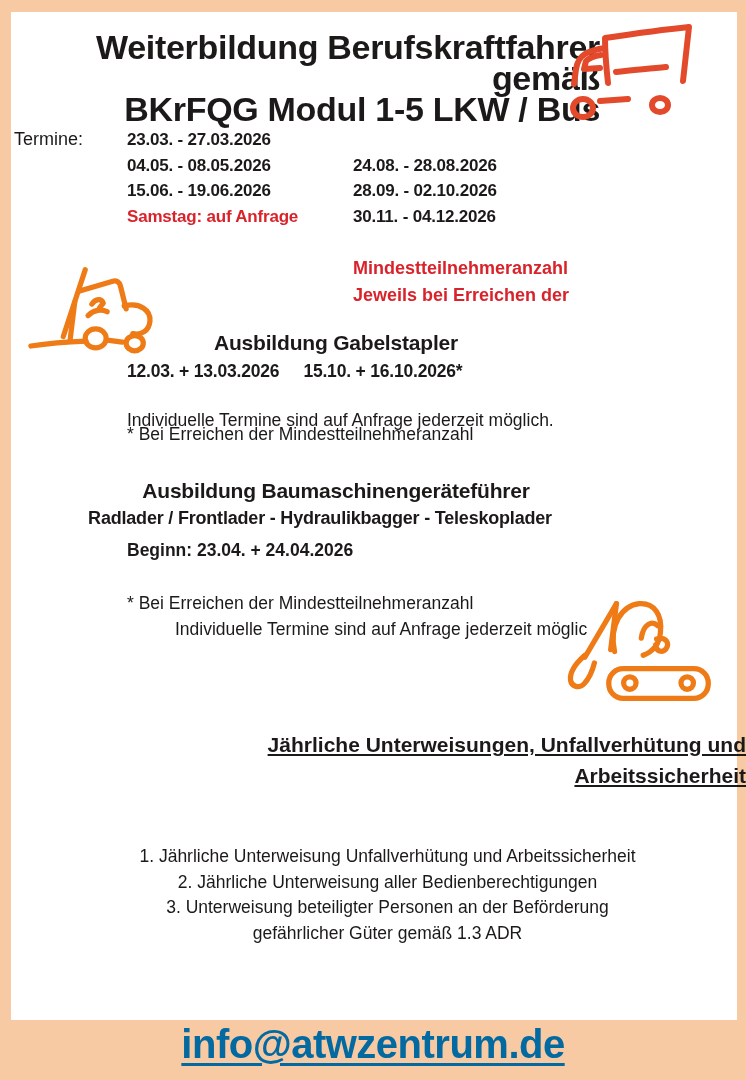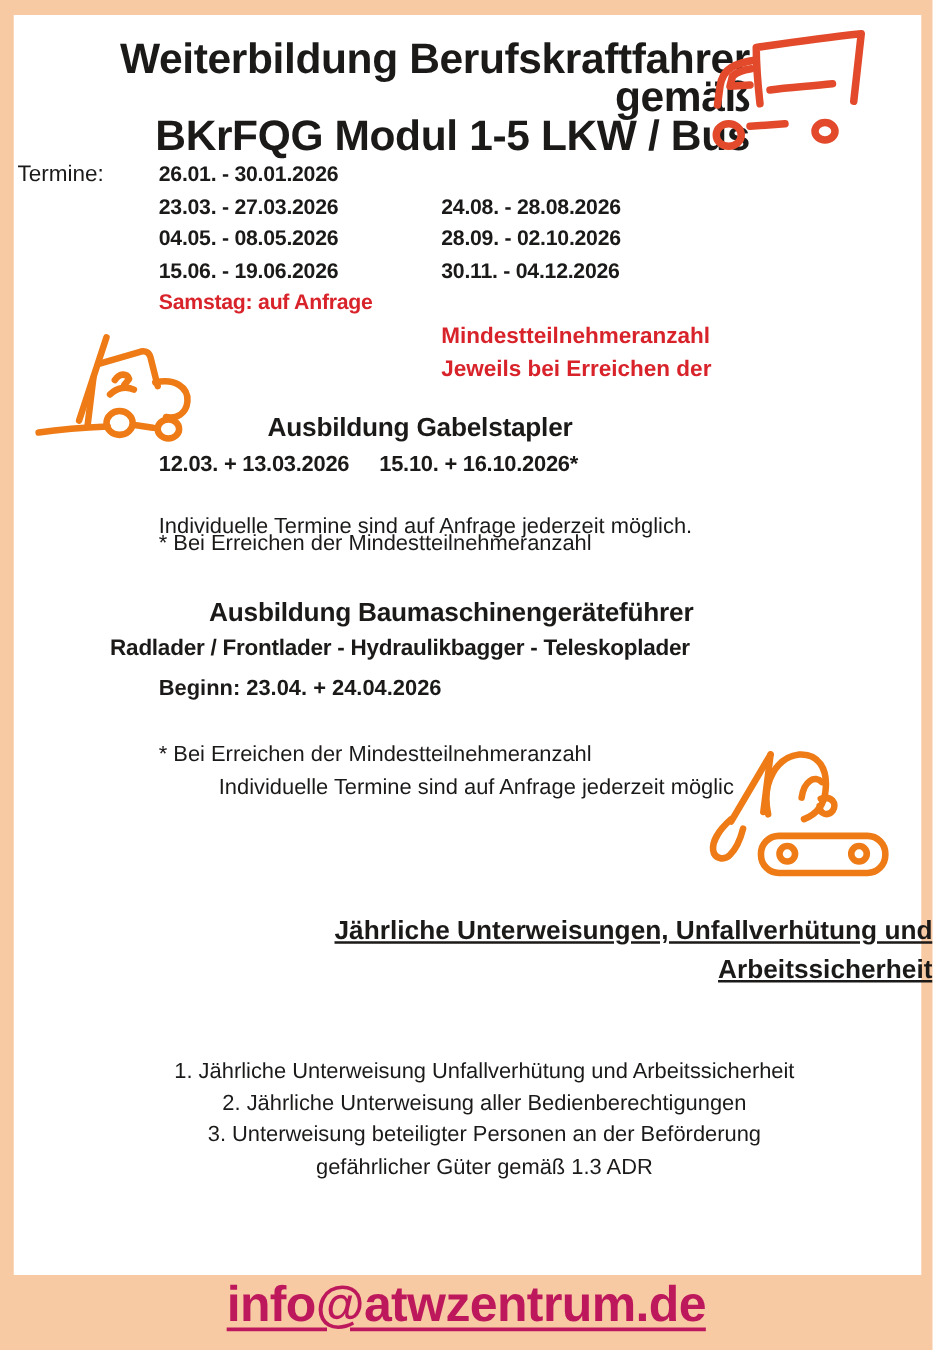--- a/index.html
+++ b/index.html
@@ -44,21 +44,21 @@
     left: 16px; width: 640px; text-align: center;
     font-weight: bold; font-size: 21px; letter-spacing: -0.2px;
   }
   .gab-heading { top: 331px; }
   .gab-dates { left: 127px; top: 361px; font-weight: bold; font-size: 17.5px; letter-spacing: -0.2px; }
   .gab-dates .gap { display: inline-block; width: 24px; }
   .body-text { font-size: 17.5px; }
   .gab-line1 { left: 127px; top: 410px; }
   .gab-line2 { left: 127px; top: 424px; }
 
-  .bau-heading { top: 479px; margin-left: 25px; }
+  .bau-heading { top: 479px; }
   .bau-sub {
     left: 0; width: 640px; text-align: center; top: 508px;
     font-weight: bold; font-size: 18px; letter-spacing: -0.2px;
   }
   .bau-beginn { left: 127px; top: 540px; font-weight: bold; font-size: 17.5px; }
   .bau-note1 { left: 127px; top: 593px; }
   .bau-note2 { left: 127px; top: 619px; margin-left: 48px; }
 
   .unt-heading {
     left: 0; width: 746px; top: 729px; text-align: right;
@@ -66,21 +66,21 @@
   }
   .unt-list {
     left: 0; width: 746px; top: 844px; text-align: center;
     font-size: 17.5px; line-height: 25.6px; padding-left: 29px;
   }
 
   .footer-email {
     left: 0; width: 746px; top: 1022px; text-align: center;
   }
   .footer-email a {
-    color: #be185d;
+    color: #0369a1;
     font-weight: bold; font-size: 40px;
     text-decoration: underline;
     text-underline-offset: 5px;
     text-decoration-thickness: 3px;
     letter-spacing: -0.5px;
   }
   svg { display: block; }
   svg path, svg ellipse, svg circle, svg rect { fill: none; stroke-linecap: round; stroke-linejoin: round; }
   .truck-stroke  { stroke: #e24a2b; stroke-width: 6; }
   .orange-stroke { stroke: #ee7b16; stroke-width: 5.5; }
@@ -104,21 +104,20 @@
       <path class="truck-stroke" d="M45 35 C38 36 33 38 30 41 L28 49 L44 48"></path>
       <ellipse class="truck-stroke" cx="27" cy="88" rx="10" ry="9"></ellipse>
       <ellipse class="truck-stroke" cx="104" cy="85" rx="8" ry="7"></ellipse>
       <path class="truck-stroke" d="M44 81 L72 79"></path>
     </svg>
   </div>
 
   <div class="abs termine-label">Termine:</div>
 
   <div class="abs dates-col col1">
-    <div>26.01. - 30.01.2026</div>
     <div>23.03. - 27.03.2026</div>
     <div>04.05. - 08.05.2026</div>
     <div>15.06. - 19.06.2026</div>
     <div class="samstag">Samstag: auf Anfrage</div>
   </div>
 
   <div class="abs dates-col col2">
     <div>24.08. - 28.08.2026</div>
     <div>28.09. - 02.10.2026</div>
     <div>30.11. - 04.12.2026</div>

